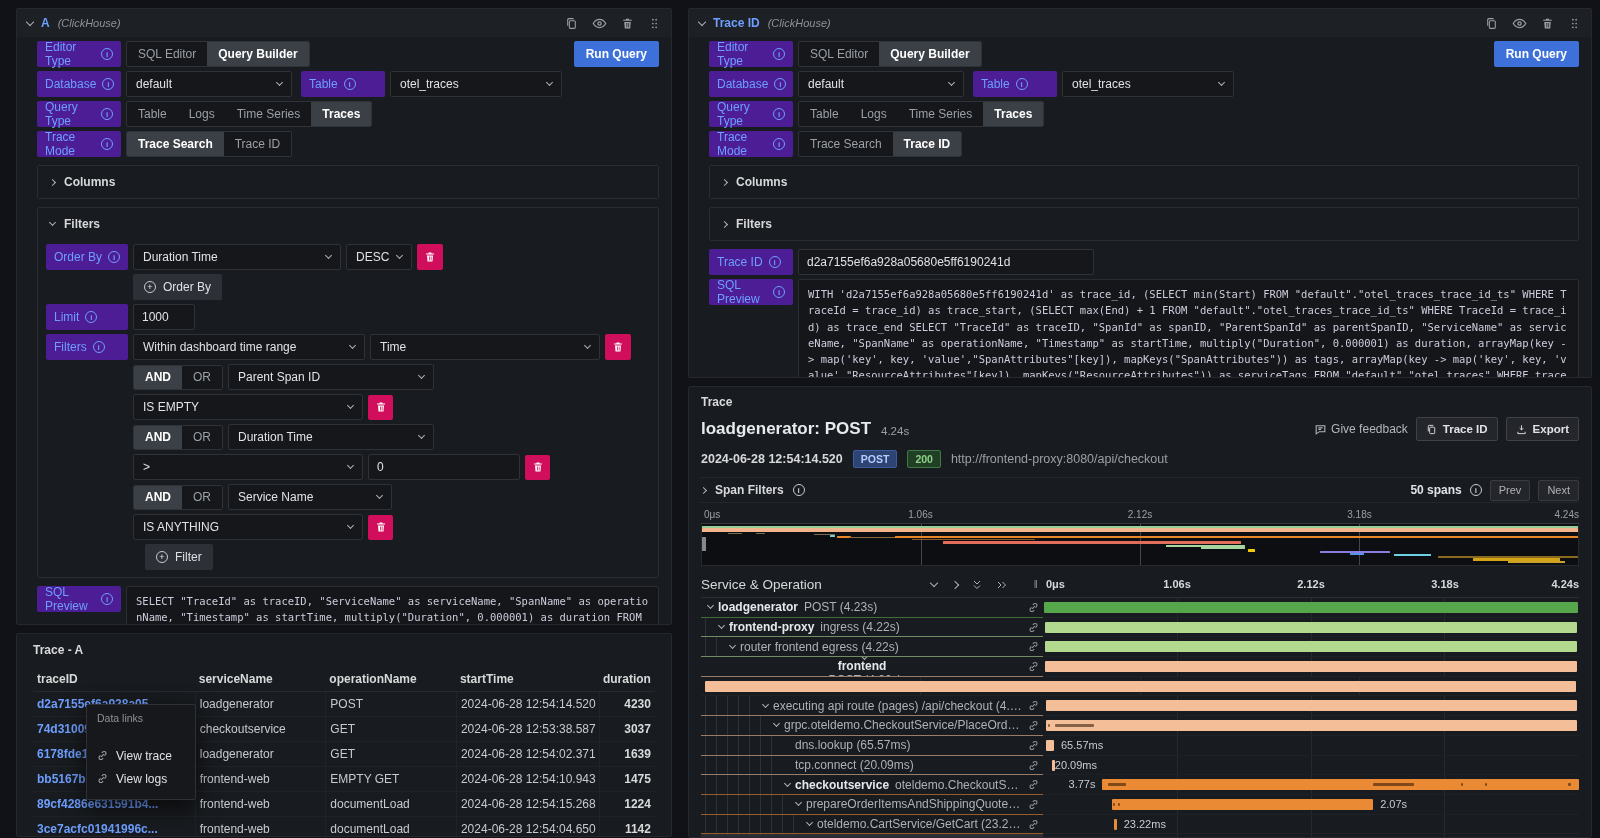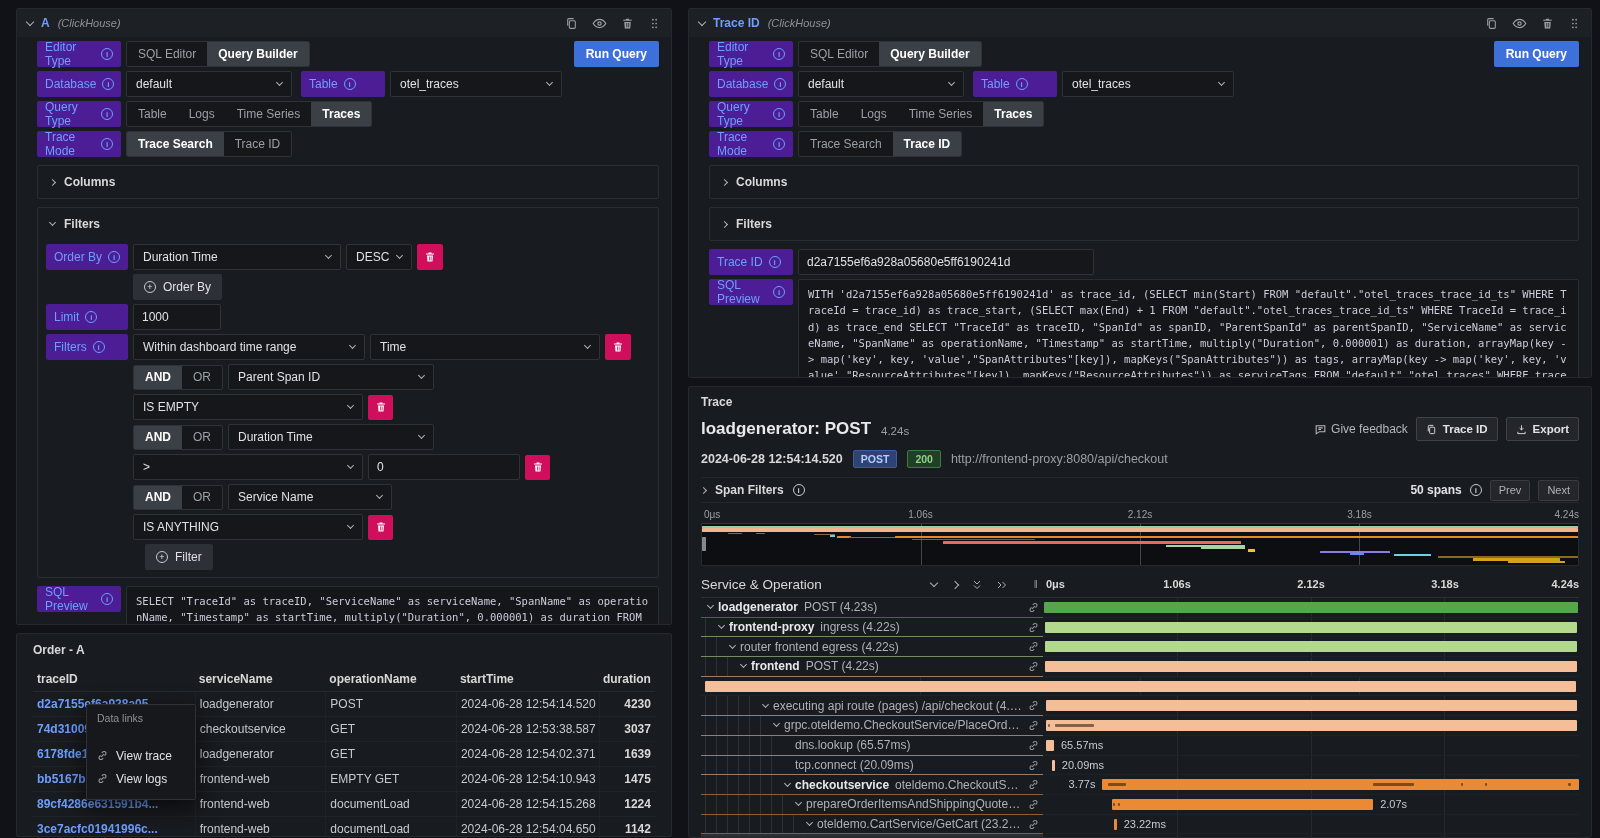--- a/index.html
+++ b/index.html
@@ -251,21 +251,21 @@
         <span class="btn-sec">
             <span class="plusc"></span>
             <span>Order By</span>
           </span>
       </div>
       <div class="qrow">
         <span class="flabel" style="width:82px">
             <span>Limit</span>
             <span class="info"></span>
           </span>
-        <input class="tinput" style="width: 88px;" readonly="" value="1000">
+        <input class="tinput" style="width: 62px;" readonly="" value="1000">
       </div>
       <div class="qrow">
         <span class="flabel" style="width:82px">
             <span>Filters</span>
             <span class="info"></span>
           </span>
         <span class="dd" style="width:232px">
             <span>Within dashboard time range</span>
             <span class="chev down sm ddc"></span>
           </span>
@@ -357,21 +357,21 @@
           <span class="info"></span>
         </span>
       <div class="code">SELECT "TraceId" as traceID, "ServiceName" as serviceName, "SpanName" as operationName, "Timestamp" as startTime, multiply("Duration", 0.000001) as duration FROM "default"."otel_traces" WHERE ( Timestamp &gt;= $__fromTime AND Timestamp &lt;= $__toTime ) AND ( ParentSpanId = '' ) AND ( Duration &gt; 0 ) ORDER BY Duration DESC LIMIT 1000</div>
     </div>
 
   </div>
 </div>
 
 <div class="panel" id="panel-table">
   <div class="tpanel-pad">
-    <div class="tpanel-title">Order - A</div>
+    <div class="tpanel-title">Trace - A</div>
     <div class="ttable">
       <div class="trow head">
         <span class="tcell">traceID</span>
         <span class="tcell">serviceName</span>
         <span class="tcell">operationName</span>
         <span class="tcell">startTime</span>
         <span class="tcell c-num">duration</span>
       </div>
       <div id="table-body">
   <div class="trow">
@@ -707,21 +707,21 @@
       <svg class="linkico" viewBox="0 0 24 24" width="11" height="11" fill="none" stroke="#8e959c" stroke-width="2.4">
               <path d="M9 15 L15 9 M10.5 6.5 l2.2-2.2 a4 4 0 0 1 5.7 5.7 L16.2 12 M13.5 17.5 l-2.2 2.2 a4 4 0 0 1 -5.7 -5.7 L7.8 12"></path>
             </svg>
     </div>
     <div class="span-tl">
       <div class="bar" style="left: 0.3%; width: 99.4%; background: rgb(178, 217, 142);"></div>
     </div>
   </div>
 
   <div class="span-row">
-    <div class="span-name" style="border-bottom-color: rgba(244, 190, 152, 0.6);">
+    <div class="span-name" style="border-bottom-color: rgba(244, 190, 152, 0.6); flex-direction: column;">
       <span class="guides" style="display:flex;align-self:stretch">
               <span class="guide"></span>
               <span class="guide"></span>
               <span class="guide"></span>
             </span>
       <span class="chev down sm row-chev"></span>
       <span class="svc">frontend</span>
       <span class="op">POST (4.22s)</span>
       <svg class="linkico" viewBox="0 0 24 24" width="11" height="11" fill="none" stroke="#8e959c" stroke-width="2.4">
               <path d="M9 15 L15 9 M10.5 6.5 l2.2-2.2 a4 4 0 0 1 5.7 5.7 L16.2 12 M13.5 17.5 l-2.2 2.2 a4 4 0 0 1 -5.7 -5.7 L7.8 12"></path>
@@ -820,21 +820,21 @@
             </span>
       <span class="chev down sm row-chev" style="visibility: hidden;"></span>
 
       <span class="op">tcp.connect (20.09ms)</span>
       <svg class="linkico" viewBox="0 0 24 24" width="11" height="11" fill="none" stroke="#8e959c" stroke-width="2.4">
               <path d="M9 15 L15 9 M10.5 6.5 l2.2-2.2 a4 4 0 0 1 5.7 5.7 L16.2 12 M13.5 17.5 l-2.2 2.2 a4 4 0 0 1 -5.7 -5.7 L7.8 12"></path>
             </svg>
     </div>
     <div class="span-tl">
       <div class="bar" style="left: 1.7%; width: 0.5%; background: rgb(244, 190, 152);"></div>
-    <span class="bar-label" style="left: 2.2%; margin-left: 7px;">20.09ms</span>
+    <span class="bar-label" style="left: 2.2%; ">20.09ms</span>
           </div>
   </div>
 
   <div class="span-row">
     <div class="span-name" style="border-bottom-color: rgba(235, 138, 52, 0.6);">
       <span class="guides" style="display:flex;align-self:stretch">
               <span class="guide"></span>
               <span class="guide"></span>
               <span class="guide"></span>
               <span class="guide"></span>

